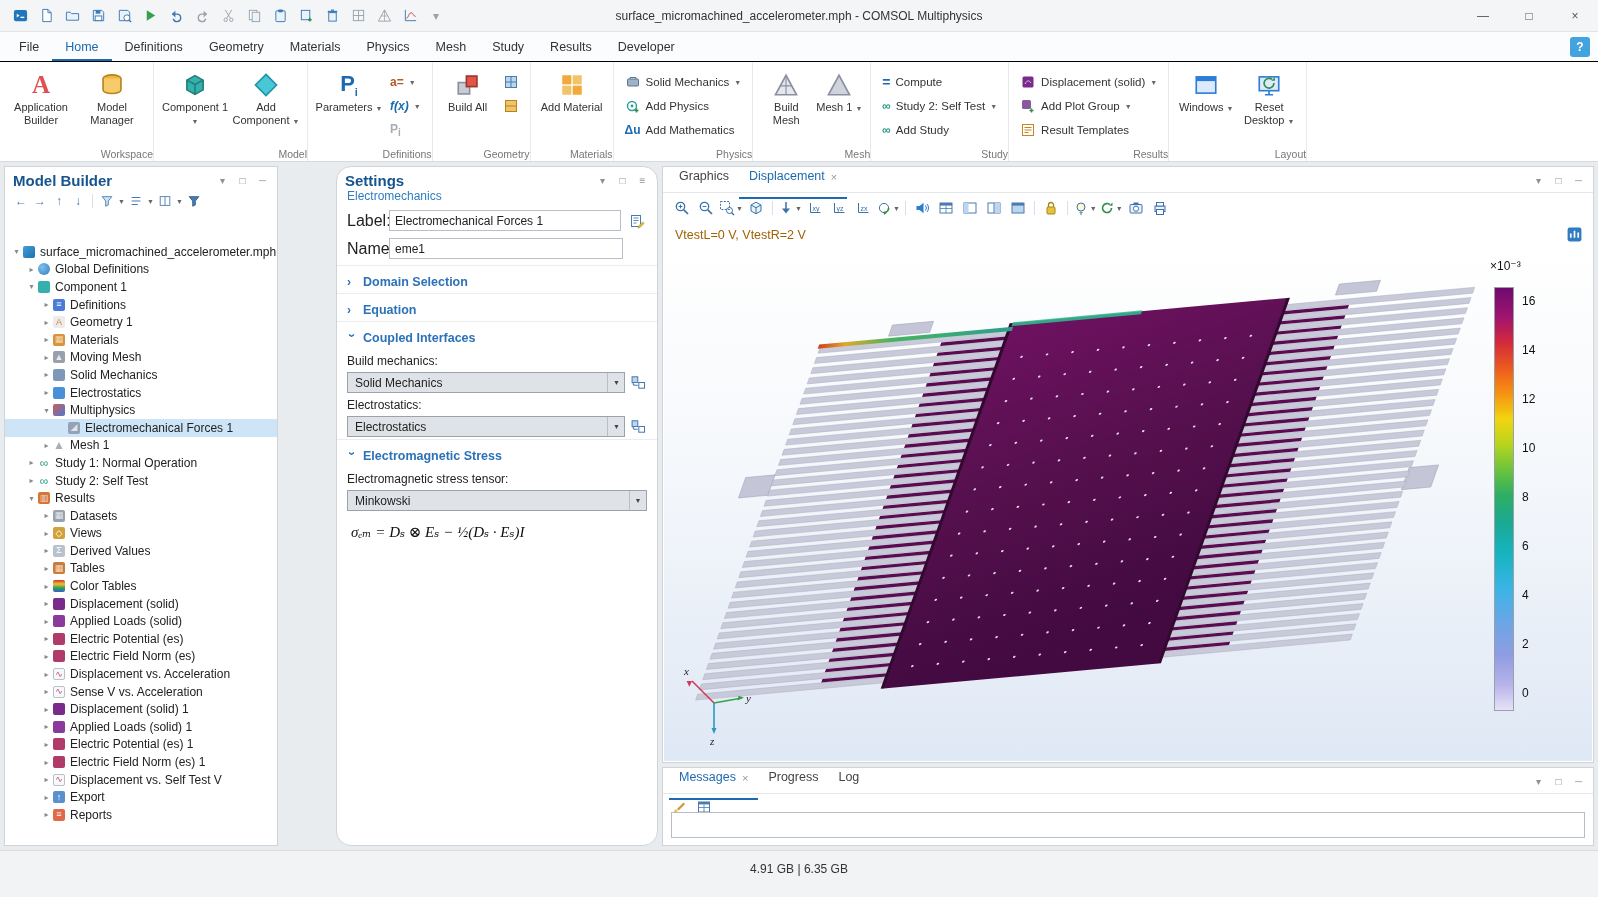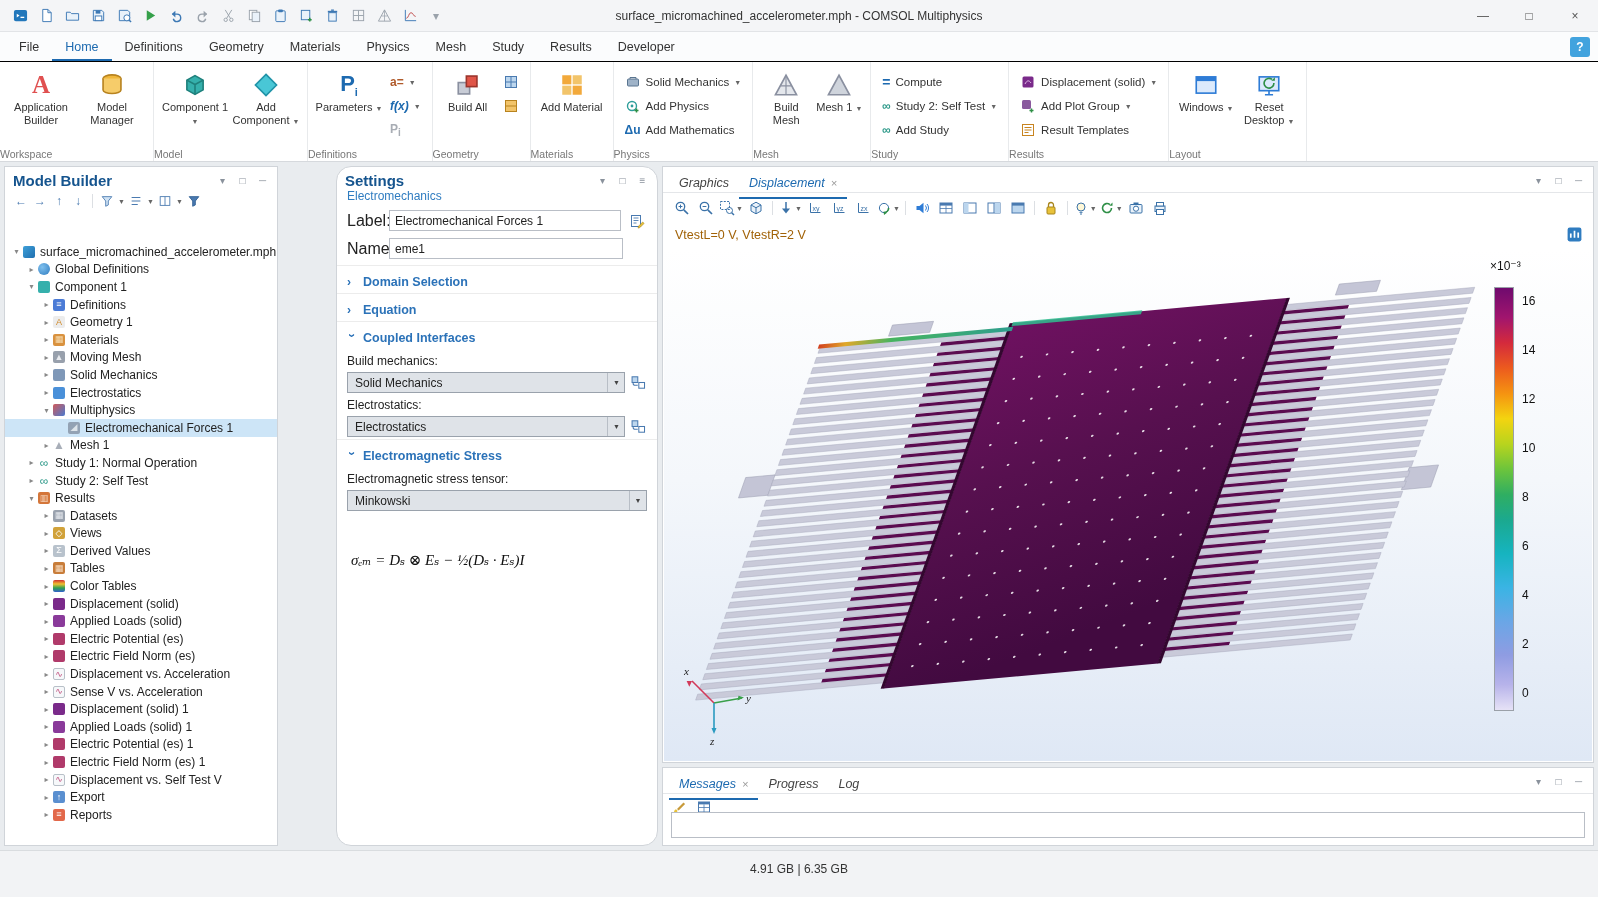--- a/index.html
+++ b/index.html
@@ -20,21 +20,21 @@
 
   
   .menubar { height:30px; background:#fbfcfd; border-bottom:1px solid #000000; display:flex; align-items:stretch; padding-left:6px; position:relative; }
   .menu-item { padding:0 13px; display:flex; align-items:center; font-size:12.5px; color:#333; }
   .menu-item.active { color:#1d6ab0; box-shadow:inset 0 -2px 0 #1d6ab0; }
   .help-btn { position:absolute; right:8px; top:5px; width:20px; height:20px; background:#42a3de; color:#fff; border-radius:3px; text-align:center; line-height:20px; font-weight:bold; font-size:12px; }
 
   
   .ribbon { height:100px; background:#fff; border-bottom:1px solid #d6d9dd; display:flex; overflow:hidden; }
   .rgroup { position:relative; border-right:1px solid #e8eaec; padding:3px 7px 15px; display:flex; gap:3px; }
-  .rgroup-label { position:absolute; bottom:1px; left:0; right:0; text-align:left; font-size:10.5px; color:#777; }
+  .rgroup-label { position:absolute; bottom:1px; left:0; right:0; text-align:right; font-size:10.5px; color:#777; }
   .rbtn-lg { width:68px; display:flex; flex-direction:column; align-items:center; gap:1px; padding-top:5px; font-size:11px; text-align:center; color:#333; line-height:1.18; }
   .rbtn-lg .ric { height:30px; display:flex; align-items:center; justify-content:center; }
   .rbtn-lg .ric svg { width:26px; height:26px; }
   .rcol { display:flex; flex-direction:column; gap:2px; padding-top:6px; }
   .rbtn-sm { display:flex; align-items:center; gap:5px; font-size:11.5px; color:#333; height:22px; padding:0 4px; white-space:nowrap; }
   .rbtn-sm svg, .rbtn-sm .ri16 { width:16px; height:16px; flex:none; }
   .caret { font-size:7px; color:#666; }
   .ab-a { font-size:25px; font-weight:bold; color:#e05050; font-family:"Liberation Serif","DejaVu Serif",serif; }
   .pi-ic { color:#1d6ab0; font-size:22px; font-weight:bold; }
   .pi-ic sub { font-size:11px; }
@@ -80,25 +80,25 @@
   .s-sec-head { display:flex; align-items:center; gap:7px; color:#2b72b8; font-size:12.5px; font-weight:bold; padding:9px 10px 4px; }
   .s-chev { font-size:12px; color:#2b72b8; width:9px; display:inline-flex; }
   .s-chev.open { transform:rotate(90deg); }
   .s-body { padding:0 10px 2px; }
   .s-fieldcap { font-size:12px; margin:5px 0 4px; }
   .combo-row { display:flex; align-items:center; gap:5px; }
   .combo { height:21px; background:#dfe3e8; border:1px solid #9aa2ac; display:flex; align-items:center; padding:0 0 0 7px; font-size:12px; color:#222; }
   .combo .cval { flex:1; white-space:nowrap; overflow:hidden; }
   .combo .carr { width:17px; align-self:stretch; display:flex; align-items:center; justify-content:center; font-size:7px; color:#444; border-left:1px solid #b8bec6; }
   .cside { width:17px; height:17px; }
-  .formula { font-family:"Liberation Serif","DejaVu Serif",serif; font-style:italic; font-size:15px; color:#111; padding:12px 4px 6px;margin-top:28px; }
+  .formula { font-family:"Liberation Serif","DejaVu Serif",serif; font-style:italic; font-size:15px; color:#111; padding:12px 4px 6px; }
 
   
   .gtabs { height:26px; display:flex; align-items:stretch; border-bottom:1px solid #e4e6e9; padding-left:6px; position:relative; }
-  .gtab { padding:16px 10px; display:flex; align-items:center; gap:6px; font-size:12.5px; color:#444;font-style:italic; }
+  .gtab { padding:16px 10px; display:flex; align-items:flex-end; gap:6px; font-size:12.5px; color:#444; }
   .gtab.active { color:#1d6ab0; box-shadow:inset 0 -2px 0 #1d6ab0; }
   .gtab .x { color:#999; font-size:11px; }
   .gtabs .phead-icons { position:absolute; right:8px; top:7px; }
   .gtools { height:30px; display:flex; align-items:center; gap:2px; padding:0 8px; }
   .gtool { min-width:22px; height:22px; display:flex; align-items:center; justify-content:center; color:#3b72a8; gap:1px; }
   .gtool svg { width:16px; height:16px; }
   .gheader { height:26px; position:relative; font-size:12.5px; color:#a16207; }
   .gh-left { position:absolute; left:12px; top:5px; }
   .gh-center { position:absolute; left:0; right:0; top:5px; text-align:center; }
   .gh-icon { position:absolute; right:10px; top:3px; width:17px; height:17px; }

